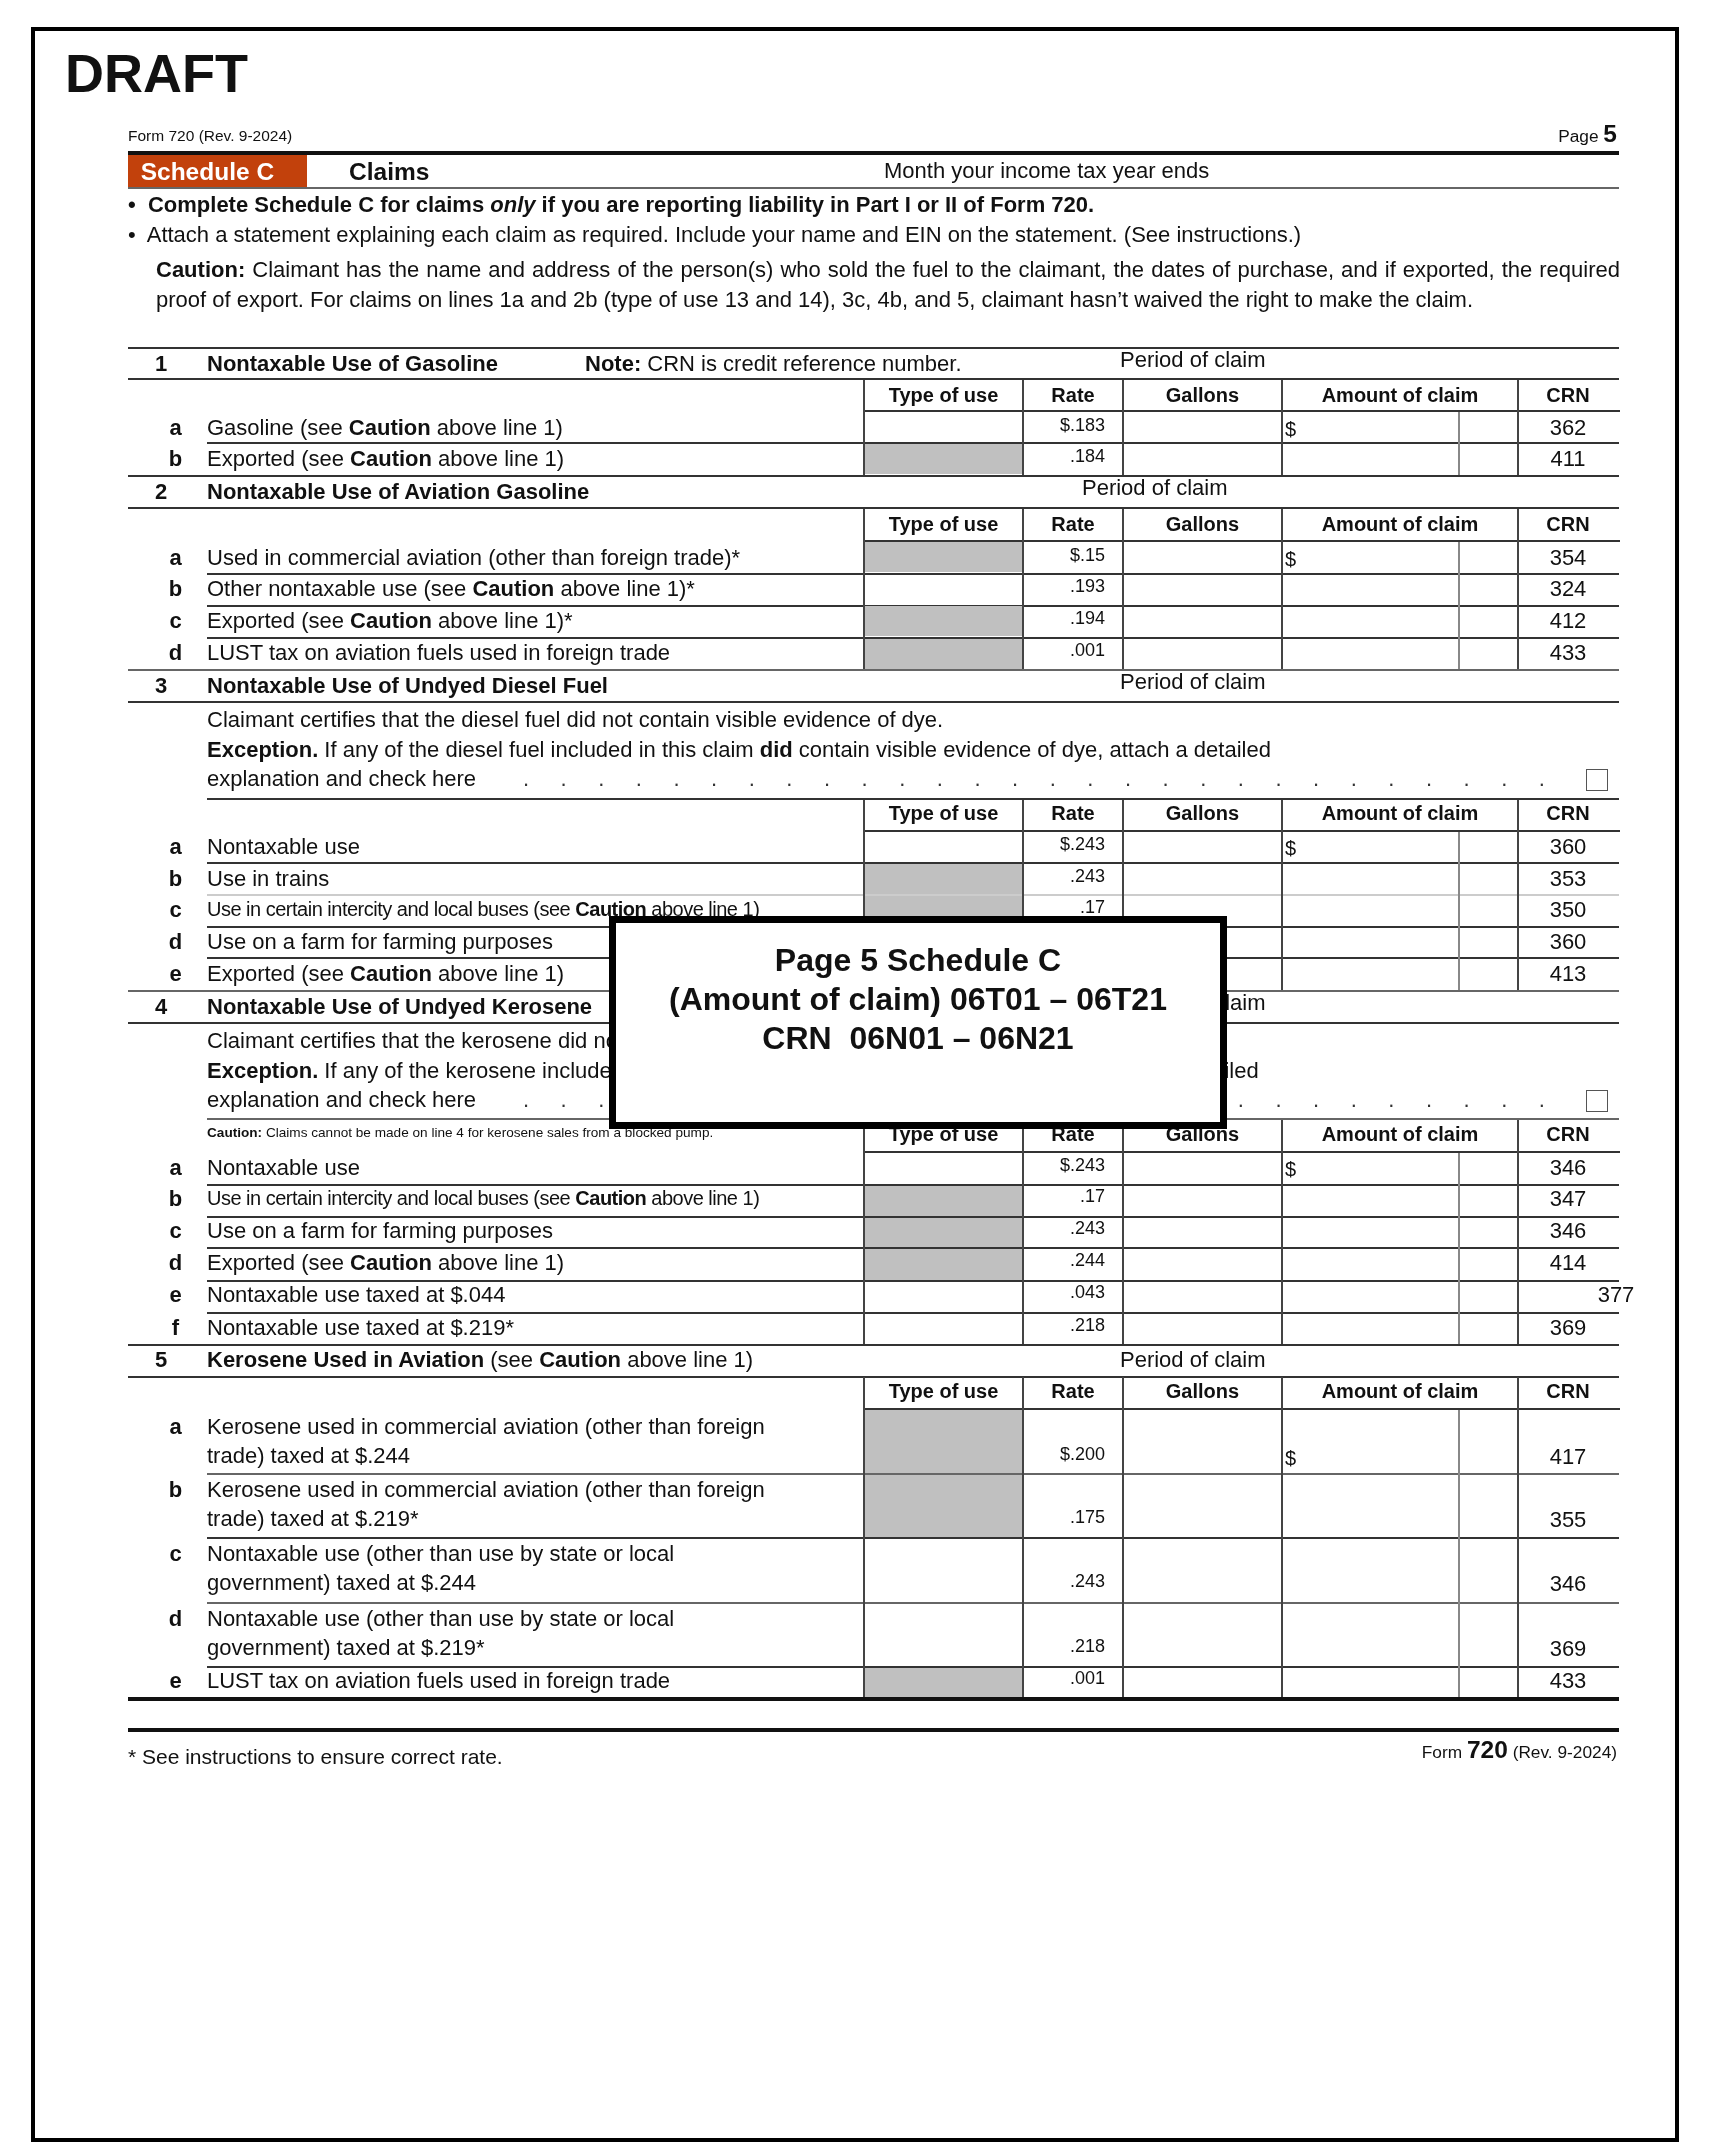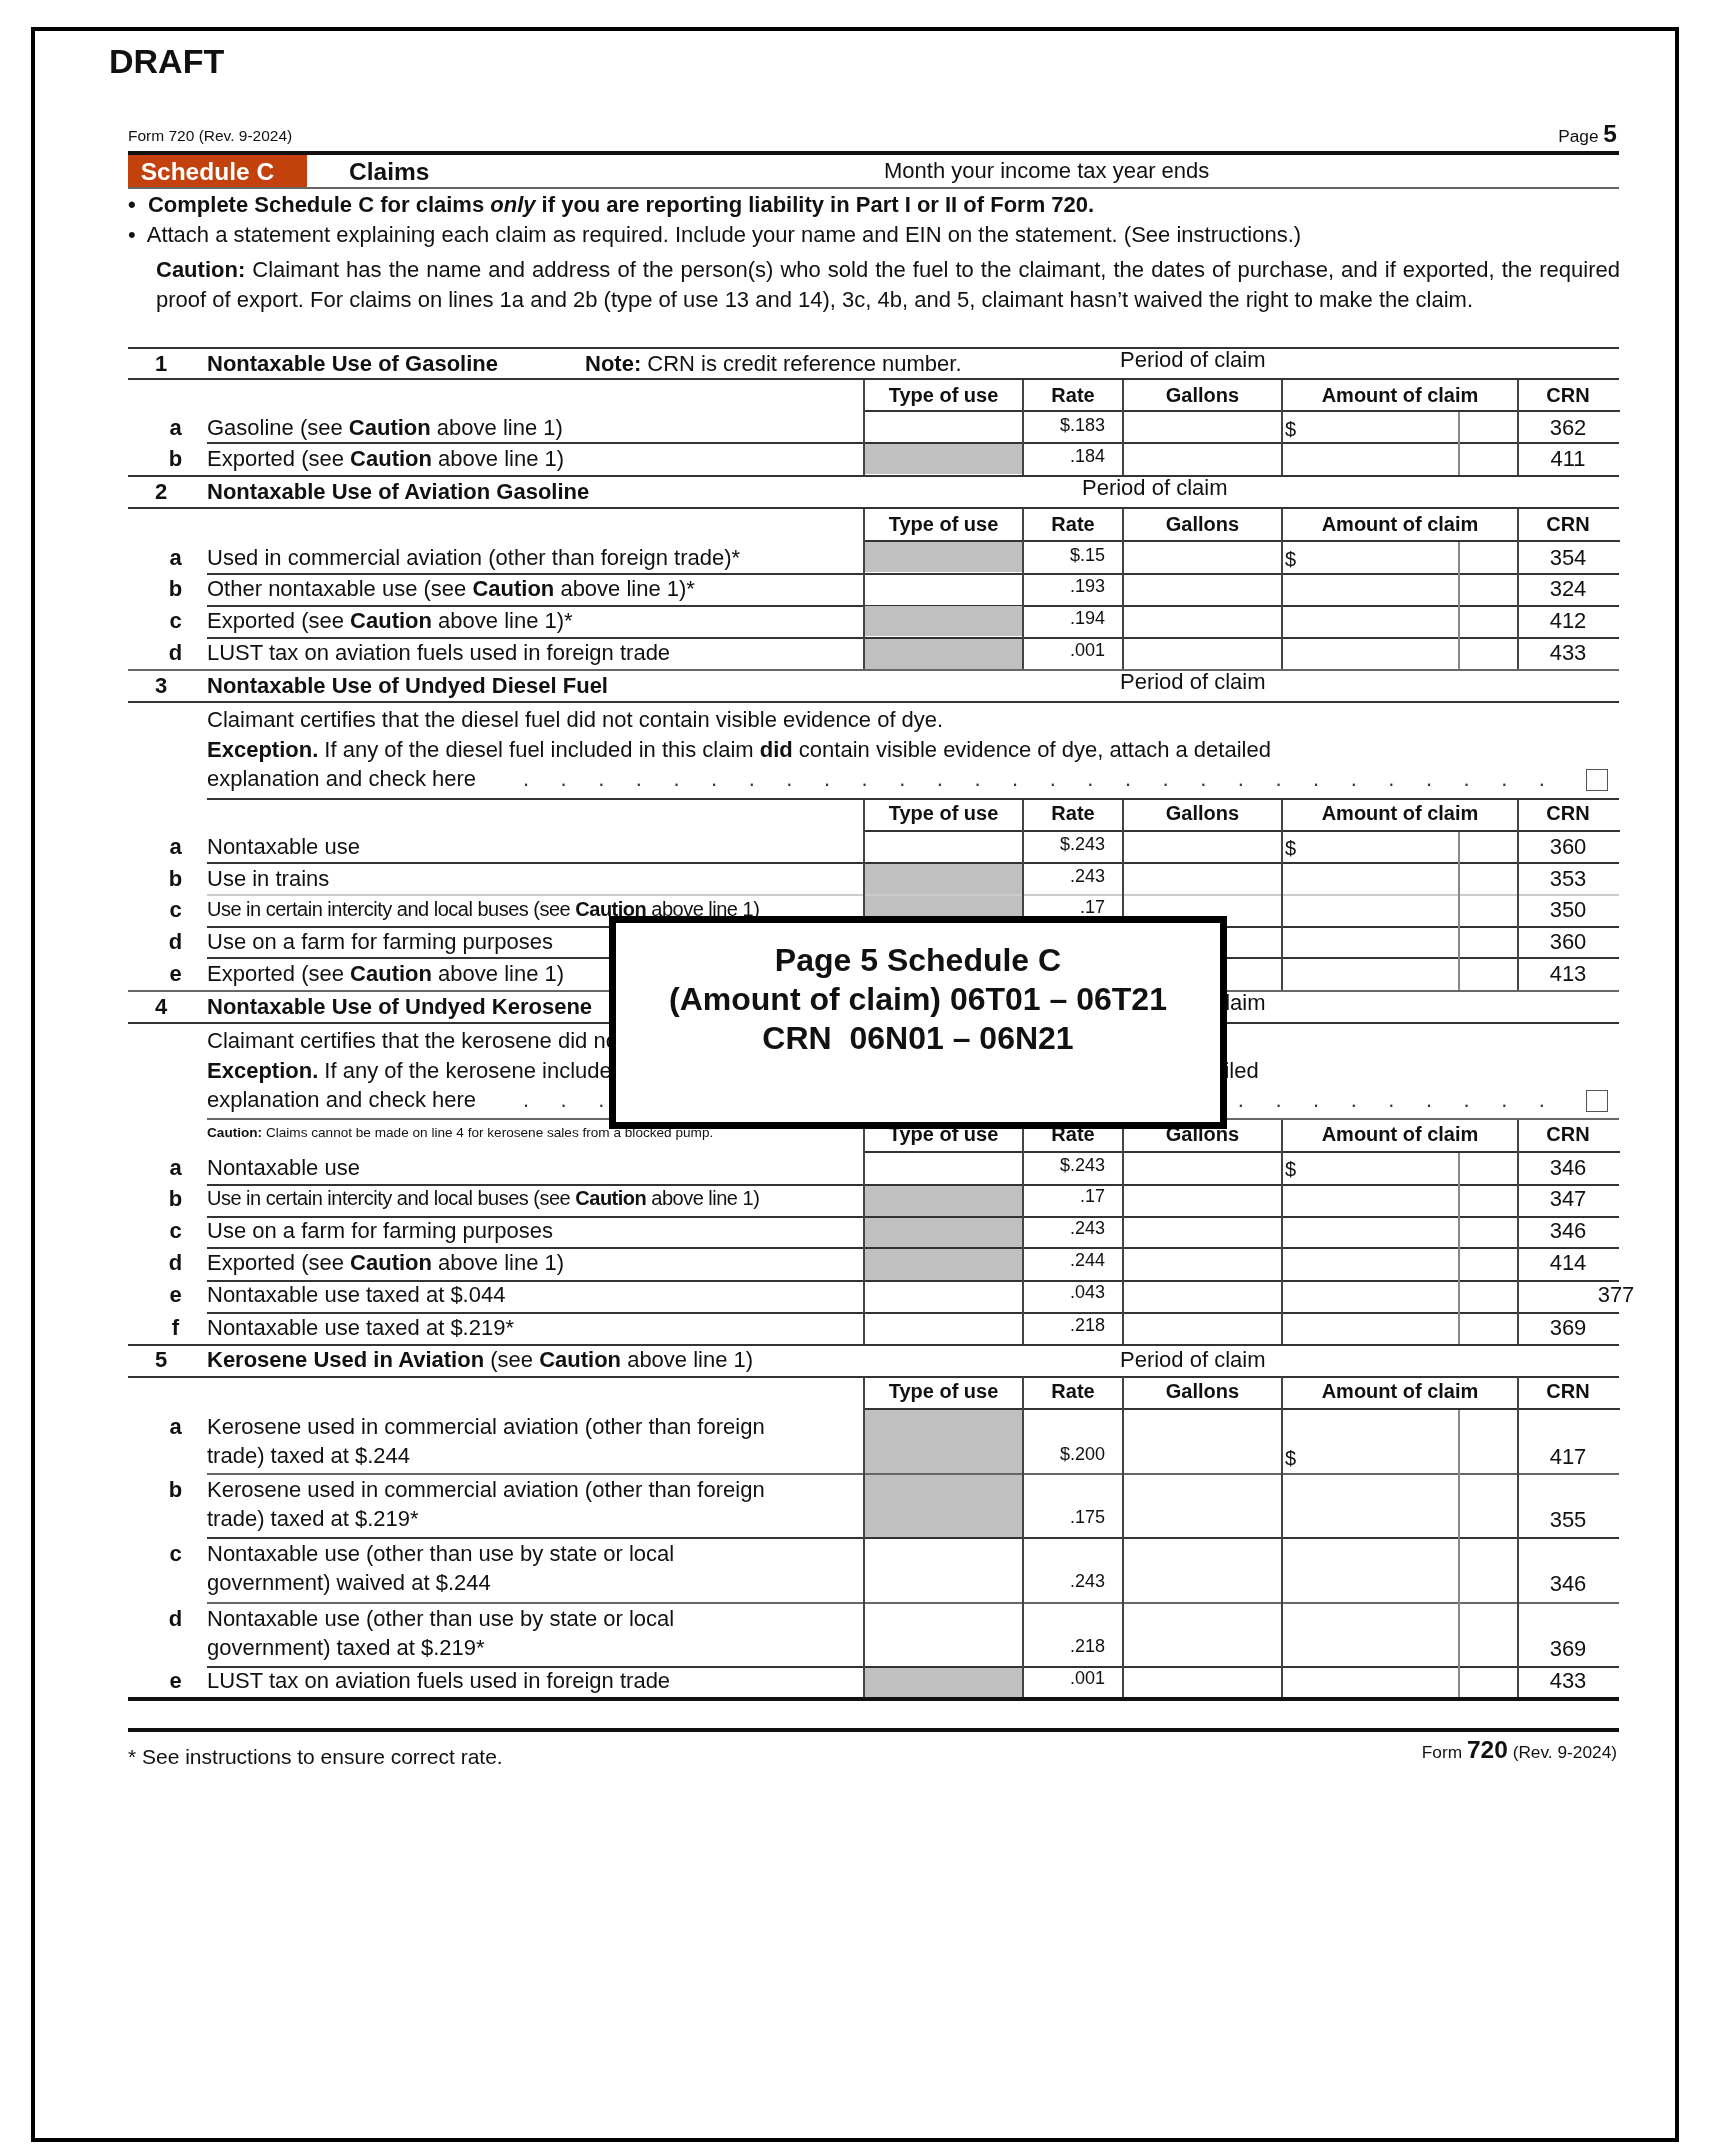--- a/index.html
+++ b/index.html
@@ -1,20 +1,20 @@
 <!DOCTYPE html>
 <html style="font-size:14.5px"><head>
 <meta charset="utf-8">
 <style>
   html, body { margin:0; padding:0; background:#ffffff; }
   body { width:1717px; height:2149px; position:relative; overflow:hidden;
          font-family:"Liberation Sans", sans-serif; color:#111; }
   .page-frame { position:absolute; left:31px; top:27px; width:1648px; height:2115px;
          border:4.5px solid #000; box-sizing:border-box; }
-  .draft { position:absolute; left:65px; top:42px; font-size:34px; font-weight:bold; letter-spacing:0px;margin-left:44px; }
+  .draft { position:absolute; left:65px; top:42px; font-size:54px; font-weight:bold; letter-spacing:0px; }
   .abs { position:absolute; }
   .form-hdr-left { left:128px; top:127px; font-size:15.5px; }
   .form-hdr-right { right:100px; top:120px; font-size:17.3px; }
   .form-hdr-right b { font-size:24.5px; }
   .rule-thick { position:absolute; left:128px; width:1491px; background:#111; }
   .rule-thin { position:absolute; height:1.8px; background:#333; }
   .rule-gray { position:absolute; height:1.8px; background:#666; }
   .sched-tab { position:absolute; left:128px; top:155px; width:179px; height:33px; background:#c2410c; color:#fff;
                font-weight:bold; font-size:24.5px; line-height:33px; padding-left:12.7px; box-sizing:border-box; }
   .sched-title { position:absolute; left:349px; top:155px; font-size:24.5px; font-weight:bold; line-height:33px; }
@@ -305,21 +305,21 @@
 
 <div class="line-letter" style="left:162px;top:1477px;">b</div>
 <div class="line-text" style="left:207px;top:1477px;">Kerosene used in commercial aviation (other than foreign</div>
 <div class="line-text" style="left:207px;top:1506px;">trade) taxed at $.219*</div>
 <div class="cell-rate" style="left:1023px;width:82px;top:1507px;">.175</div>
 <div class="cell-crn" style="left:1518px;width:100px;top:1507px;">355</div>
 <div class="rule-thin" style="left:207px;width:1412px;top:1537px;"></div>
 
 <div class="line-letter" style="left:162px;top:1541px;">c</div>
 <div class="line-text" style="left:207px;top:1541px;">Nontaxable use (other than use by state or local</div>
-<div class="line-text" style="left:207px;top:1570px;">government) waived at $.244</div>
+<div class="line-text" style="left:207px;top:1570px;">government) taxed at $.244</div>
 <div class="cell-rate" style="left:1023px;width:82px;top:1571px;">.243</div>
 <div class="cell-crn" style="left:1518px;width:100px;top:1571px;">346</div>
 <div class="rule-gray" style="left:207px;width:1412px;top:1602px;"></div>
 
 <div class="line-letter" style="left:162px;top:1606px;">d</div>
 <div class="line-text" style="left:207px;top:1606px;">Nontaxable use (other than use by state or local</div>
 <div class="line-text" style="left:207px;top:1635px;">government) taxed at $.219*</div>
 <div class="cell-rate" style="left:1023px;width:82px;top:1636px;">.218</div>
 <div class="cell-crn" style="left:1518px;width:100px;top:1636px;">369</div>
 <div class="rule-thin" style="left:207px;width:1412px;top:1666px;"></div>

